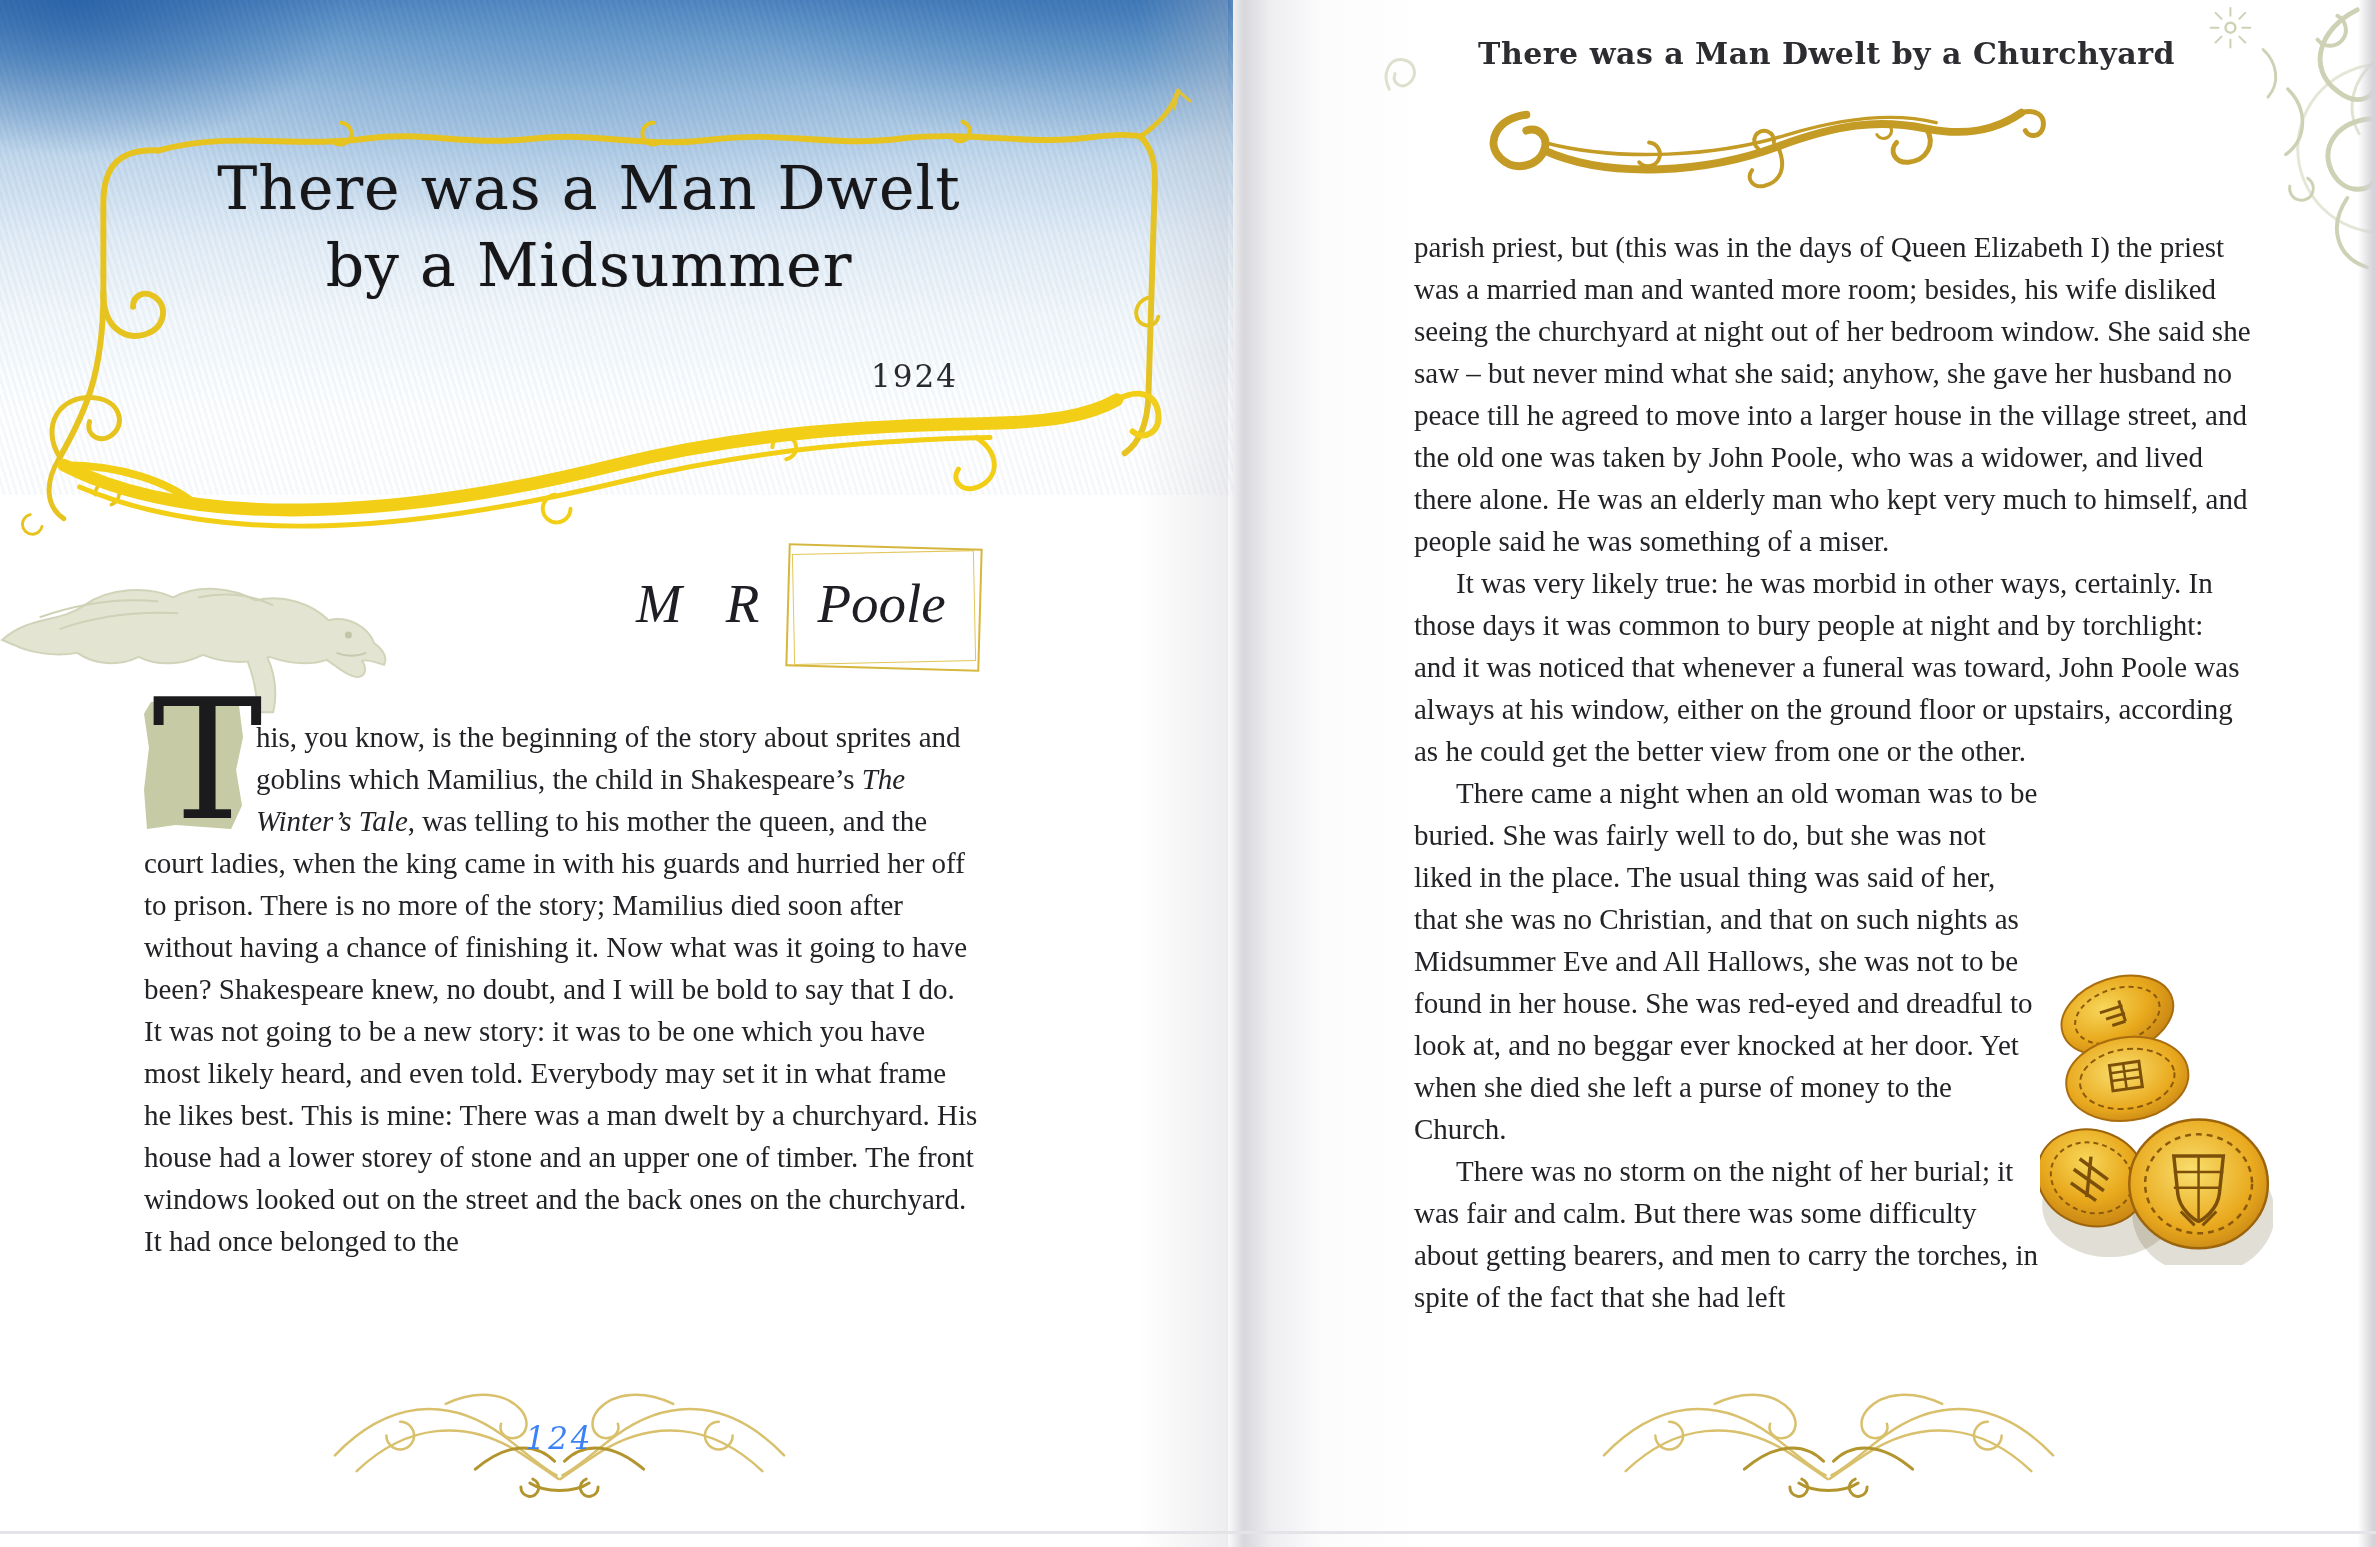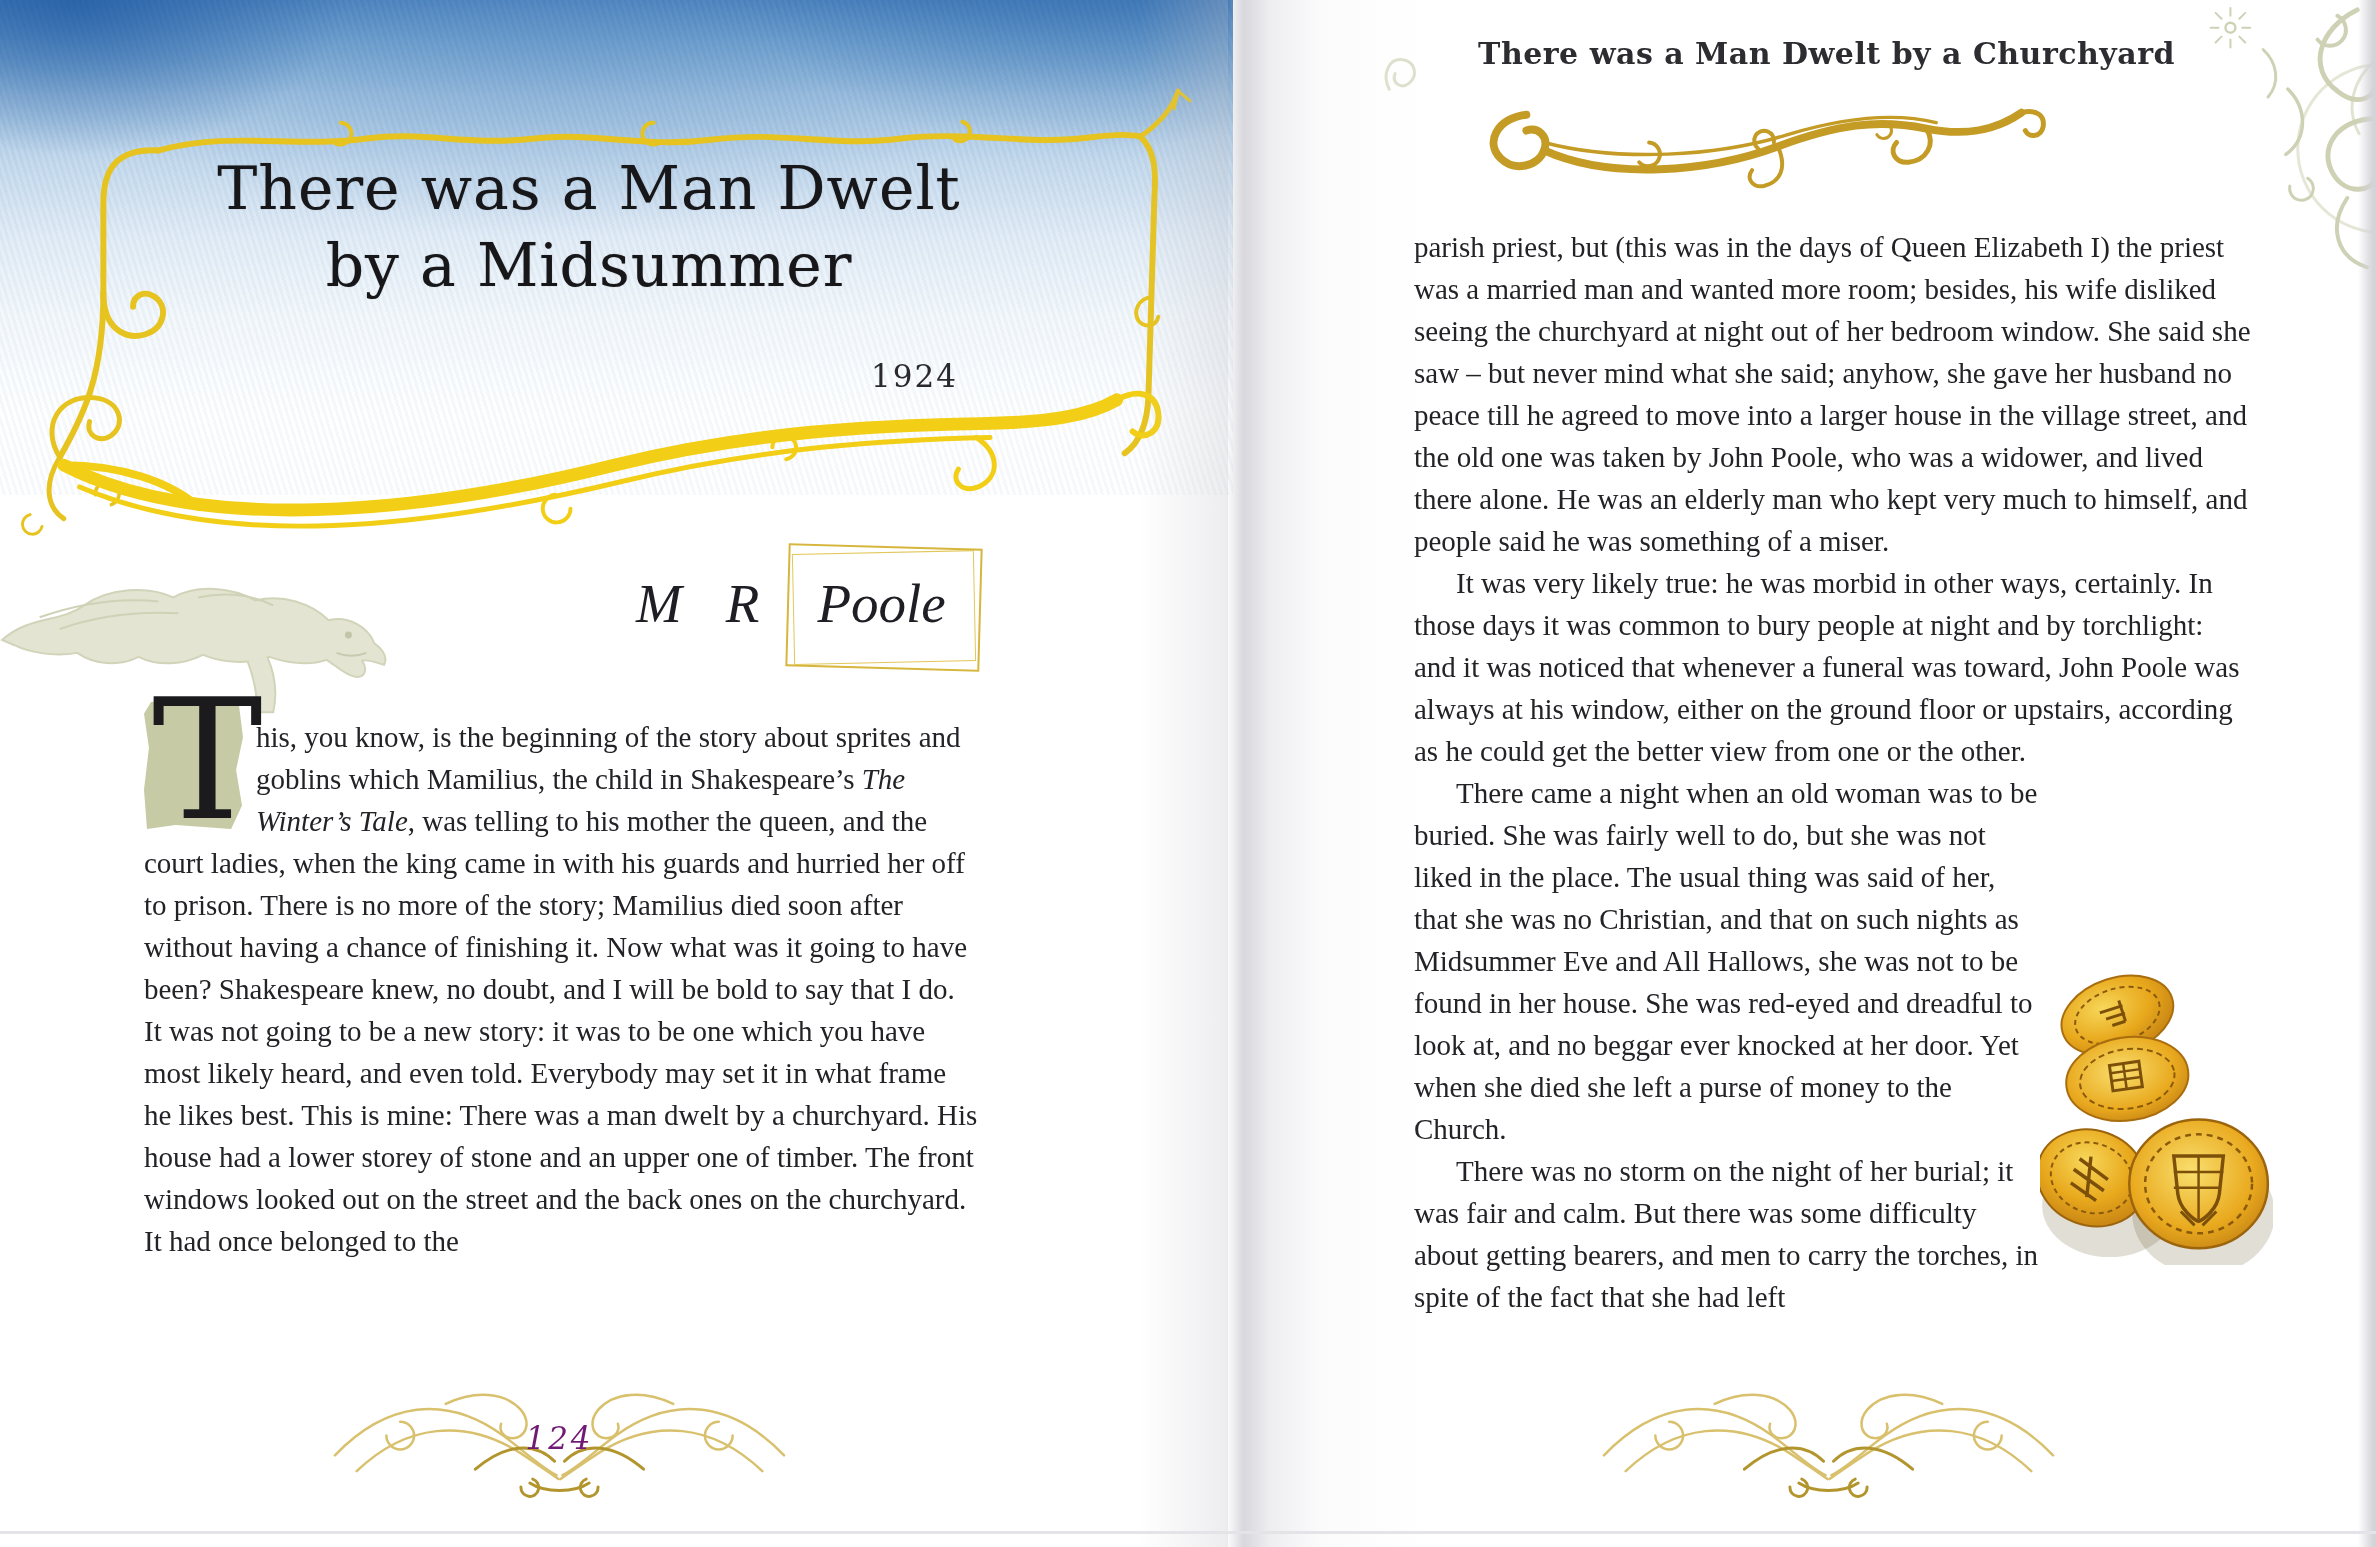--- a/index.html
+++ b/index.html
@@ -35,21 +35,21 @@
   .body-left p{margin:0;}
   .dropfloat{float:left;width:102px;height:85px;position:relative;margin-right:10px;}
   .dropblock{position:absolute;left:0;top:-18px;width:99px;height:131px;background:#c6caa5;
     clip-path:polygon(7% 3%,52% 0%,96% 6%,100% 30%,93% 55%,99% 82%,88% 100%,32% 97%,3% 100%,0% 70%,5% 38%,0% 12%);}
   .dropT{position:absolute;left:8px;top:-30px;font-family:"DejaVu Serif", serif;
     font-size:166px;line-height:149px;color:#1b1b1d;}
   .footer{position:absolute;top:1384px;width:465px;height:117px;}
   .footer-left{left:327px;}
   .footer-right{left:1596px;}
   .page-num{position:absolute;left:0;top:36px;width:100%;text-align:center;
-    font-family:"DejaVu Serif", serif;font-style:italic;font-size:31px;color:#701a75;letter-spacing:3px;}
+    font-family:"DejaVu Serif", serif;font-style:italic;font-size:31px;color:#3b82f6;letter-spacing:3px;}
 
   
   .gutter{position:absolute;left:1226px;top:0;width:198px;height:1547px;pointer-events:none;
     background:linear-gradient(90deg, rgba(188,188,196,0) 0%, rgba(176,176,186,.50) 9%,
       rgba(210,210,218,.38) 22%, rgba(238,238,242,.22) 48%, rgba(255,255,255,0) 100%);}
   .leftpage-edge{position:absolute;left:1139px;top:0;width:89px;height:1547px;pointer-events:none;
     background:linear-gradient(90deg, rgba(190,190,198,0) 0%, rgba(190,190,198,.28) 100%);}
   .right-edge{position:absolute;left:2358px;top:0;width:18px;height:1547px;
     background:linear-gradient(90deg, rgba(255,255,255,0), #d3d3d8 85%);}
   .bottom-edge{position:absolute;left:0;top:1531px;width:2376px;height:3px;background:#e4e4e8;}

